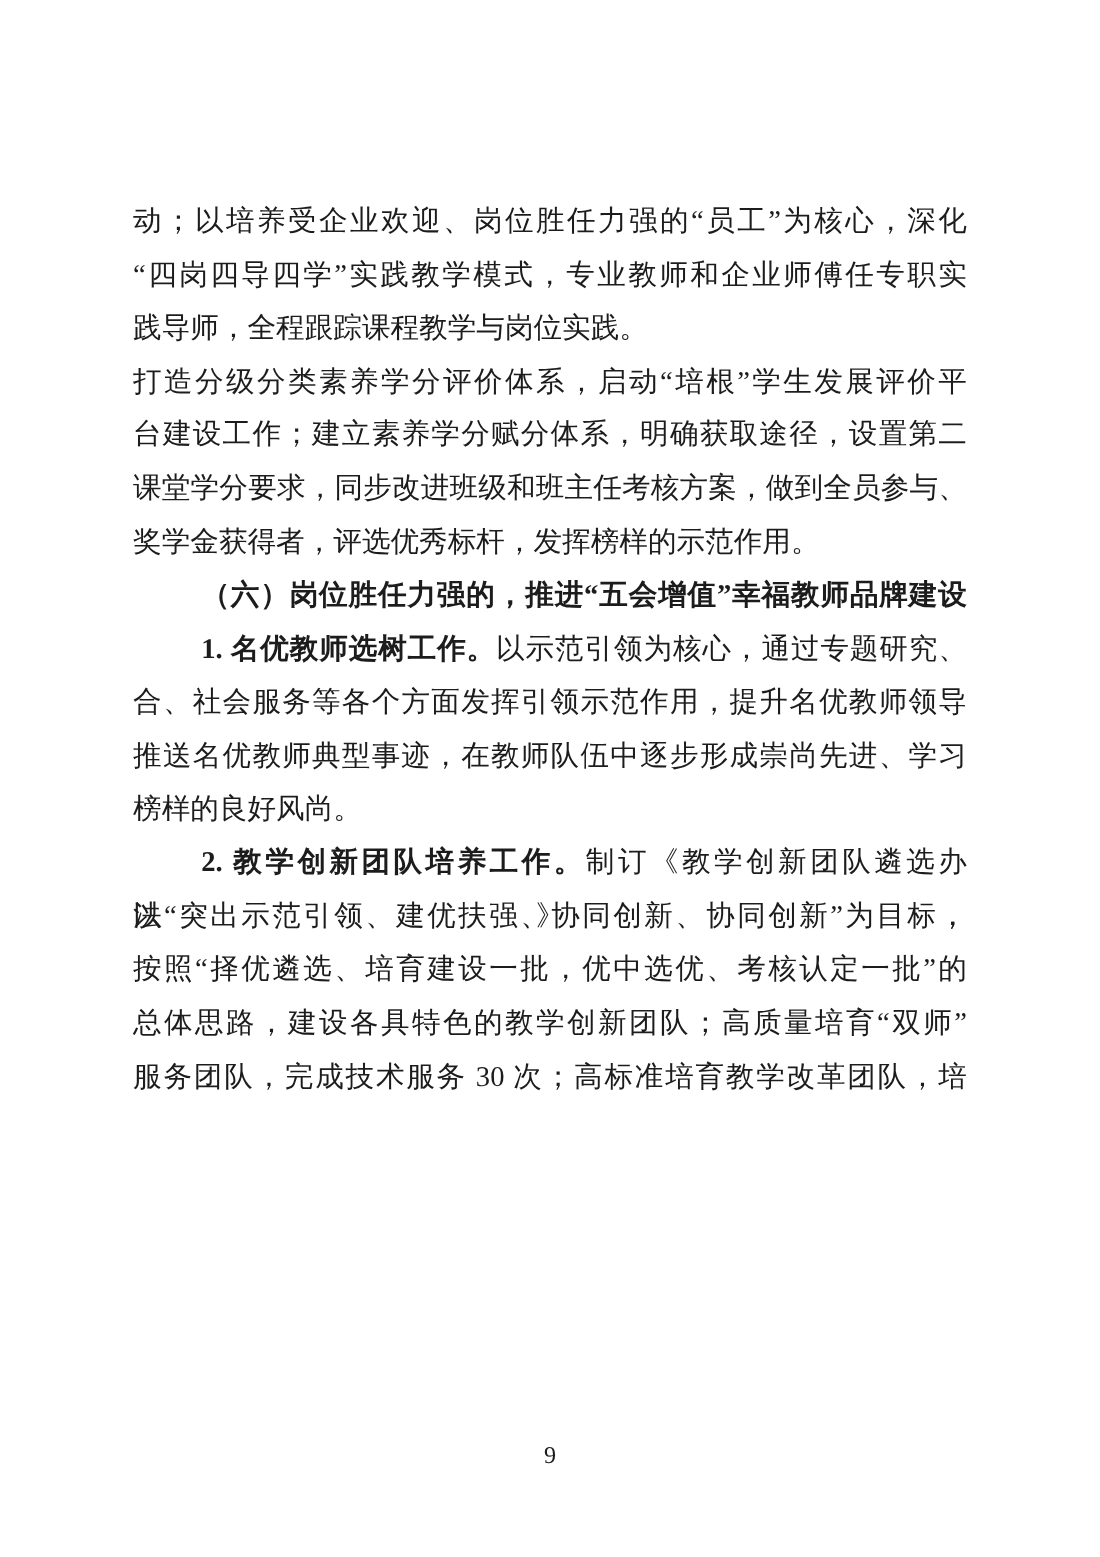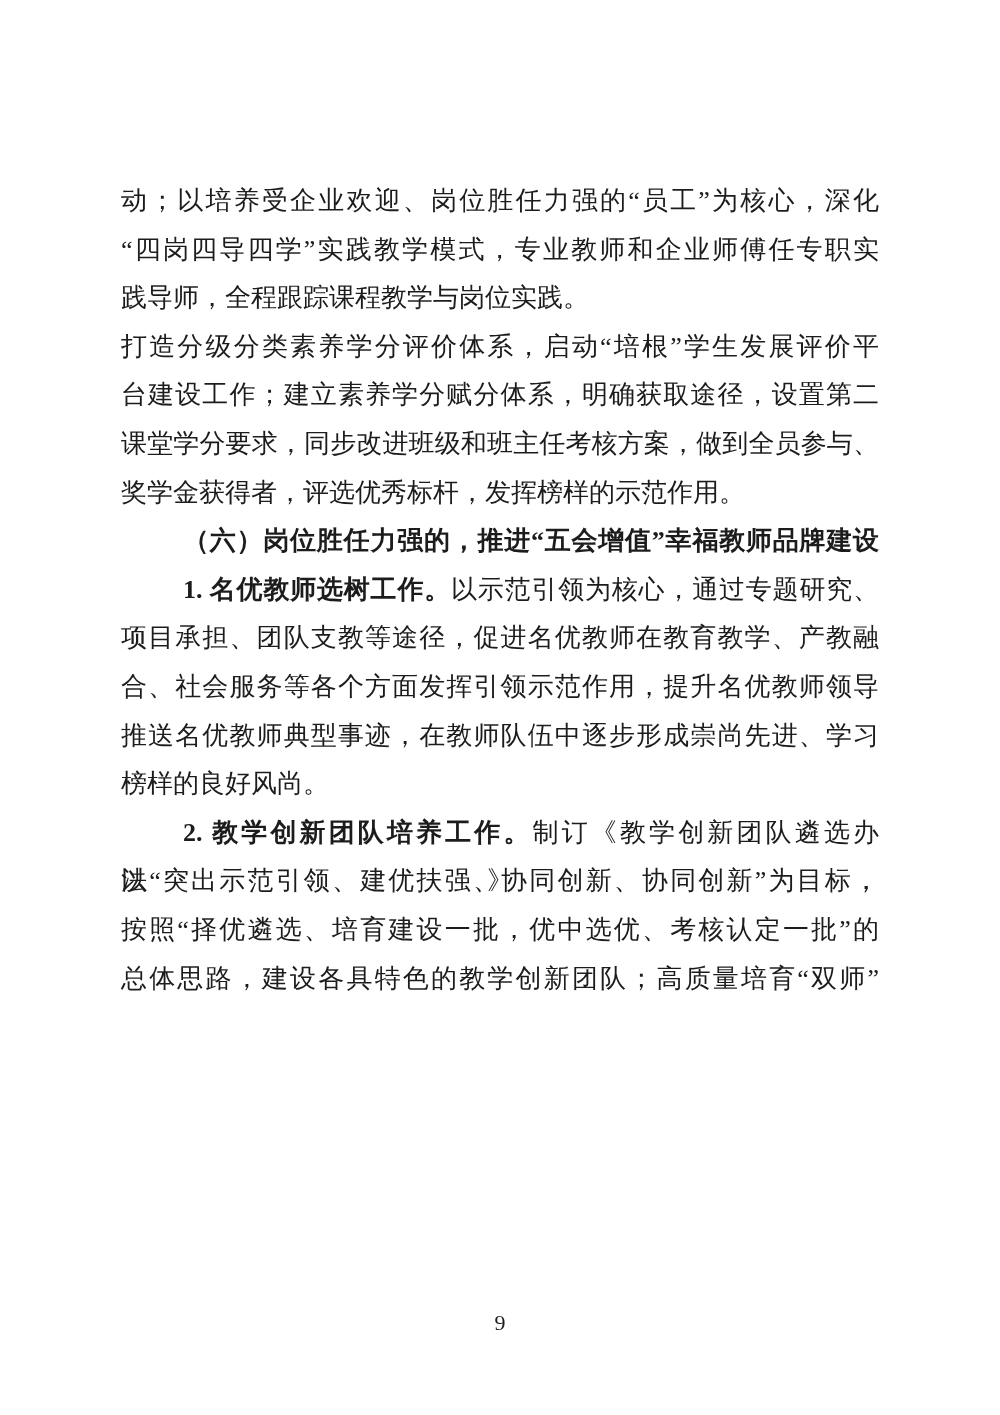--- a/index.html
+++ b/index.html
@@ -72,35 +72,35 @@
 
     <div class="ln"><span class="b"></span><span>课堂学分要求，同步改进班级和班主任考核方案，做到全员参与、</span></div>
 
 
     <div class="ln end"><span class="b"></span><span>奖学金获得者，评选优秀标杆，发挥榜样的示范作用。</span></div>
 
     <div class="ln indent"><span class="b">（六）岗位胜任力强的，推进“五会增值”幸福教师品牌建设</span><span></span></div>
 
     <div class="ln indent"><span class="b">1. 名优教师选树工作。</span><span>以示范引领为核心，通过专题研究、</span></div>
 
-    <div class="ln"><span class="b"></span><span>项目承担、团队支教等途径，促进名优教师在教育教学、产教融</span></div>
 
     <div class="ln"><span class="b"></span><span>合、社会服务等各个方面发挥引领示范作用，提升名优教师领导</span></div>
 
 
     <div class="ln"><span class="b"></span><span>推送名优教师典型事迹，在教师队伍中逐步形成崇尚先进、学习</span></div>
 
     <div class="ln end"><span class="b"></span><span>榜样的良好风尚。</span></div>
 
     <div class="ln indent"><span class="b">2. 教学创新团队培养工作。</span><span>制订《教学创新团队遴选办法》，</span></div>
 
     <div class="ln"><span class="b"></span><span>以“突出示范引领、建优扶强、协同创新、协同创新”为目标，</span></div>
 
     <div class="ln"><span class="b"></span><span>按照“择优遴选、培育建设一批，优中选优、考核认定一批”的</span></div>
 
     <div class="ln"><span class="b"></span><span>总体思路，建设各具特色的教学创新团队；高质量培育“双师”</span></div>
 
+    <div class="ln"><span class="b"></span><span>服务团队，完成技术服务 30 次；高标准培育教学改革团队，培</span></div>
 
   </main>
 
   <footer class="pagenum">9</footer>
 
 </div>
 
 </body></html>

